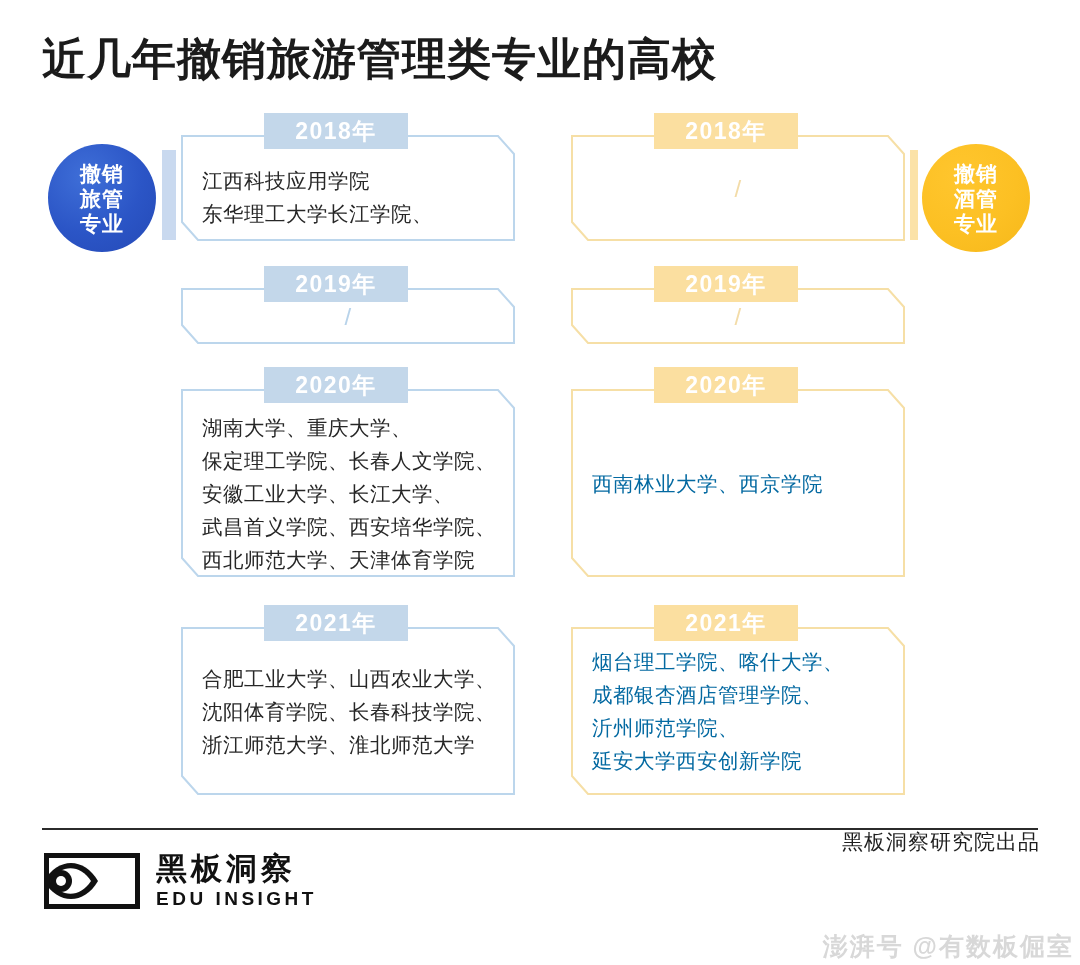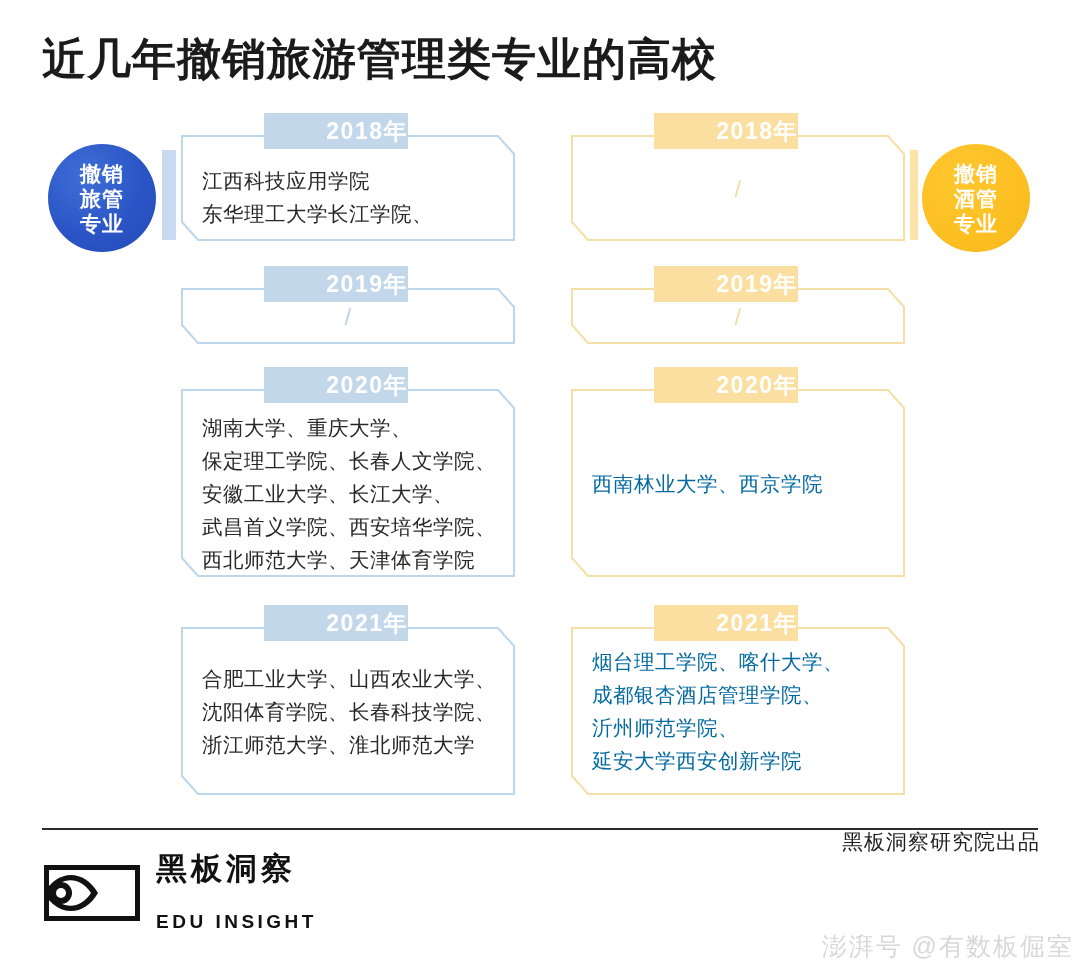--- a/index.html
+++ b/index.html
@@ -98,21 +98,21 @@
     font-weight:400;
   }
   .card.blue .body.slash{color:#b8d3ea;}
   .card.yellow .body.slash{color:#f3dca8;}
 
   
   .year-tab{
     position:absolute;
     height:36px;
     min-width:144px;
-    display:flex;align-items:center;justify-content:flex-end;
+    display:flex;align-items:center;justify-content:center;
     color:#ffffff;
     font-weight:700;
     font-size:23px;
     letter-spacing:1.5px;
     z-index:5;
   }
   .year-tab.blue{background:#c3d7ea;}
   .year-tab.yellow{background:#fbdfa0;}
 
   
@@ -125,42 +125,42 @@
   .logo-wrap{
     position:absolute;
     left:44px;top:852px;
     display:flex;align-items:center;gap:16px;
   }
   .logo-mark{
     width:96px;height:56px;
     flex:none;
   }
   .logo-text{
-    display:flex;flex-direction:column;justify-content:center;gap:23px;
+    display:flex;flex-direction:column;justify-content:center;
   }
   .logo-cn{
     font-size:31px;font-weight:700;letter-spacing:4px;
     color:#111;line-height:34px;
   }
   .logo-en{
     font-size:19px;font-weight:700;letter-spacing:3.5px;
     color:#111;line-height:22px;margin-top:2px;
   }
   .footer-right{
     position:absolute;
     right:40px;top:828px;
     font-size:21px;
     letter-spacing:1px;
     color:#1d1d1d;
   }
   .watermark{
     position:absolute;
     right:6px;bottom:2px;
     font-size:25px;
-    font-weight:400;
+    font-weight:700;
     letter-spacing:2px;
     color:#d8d8d8;
     white-space:nowrap;
   }
 </style>
 </head>
 <body>
 
 <div class="page">
 

